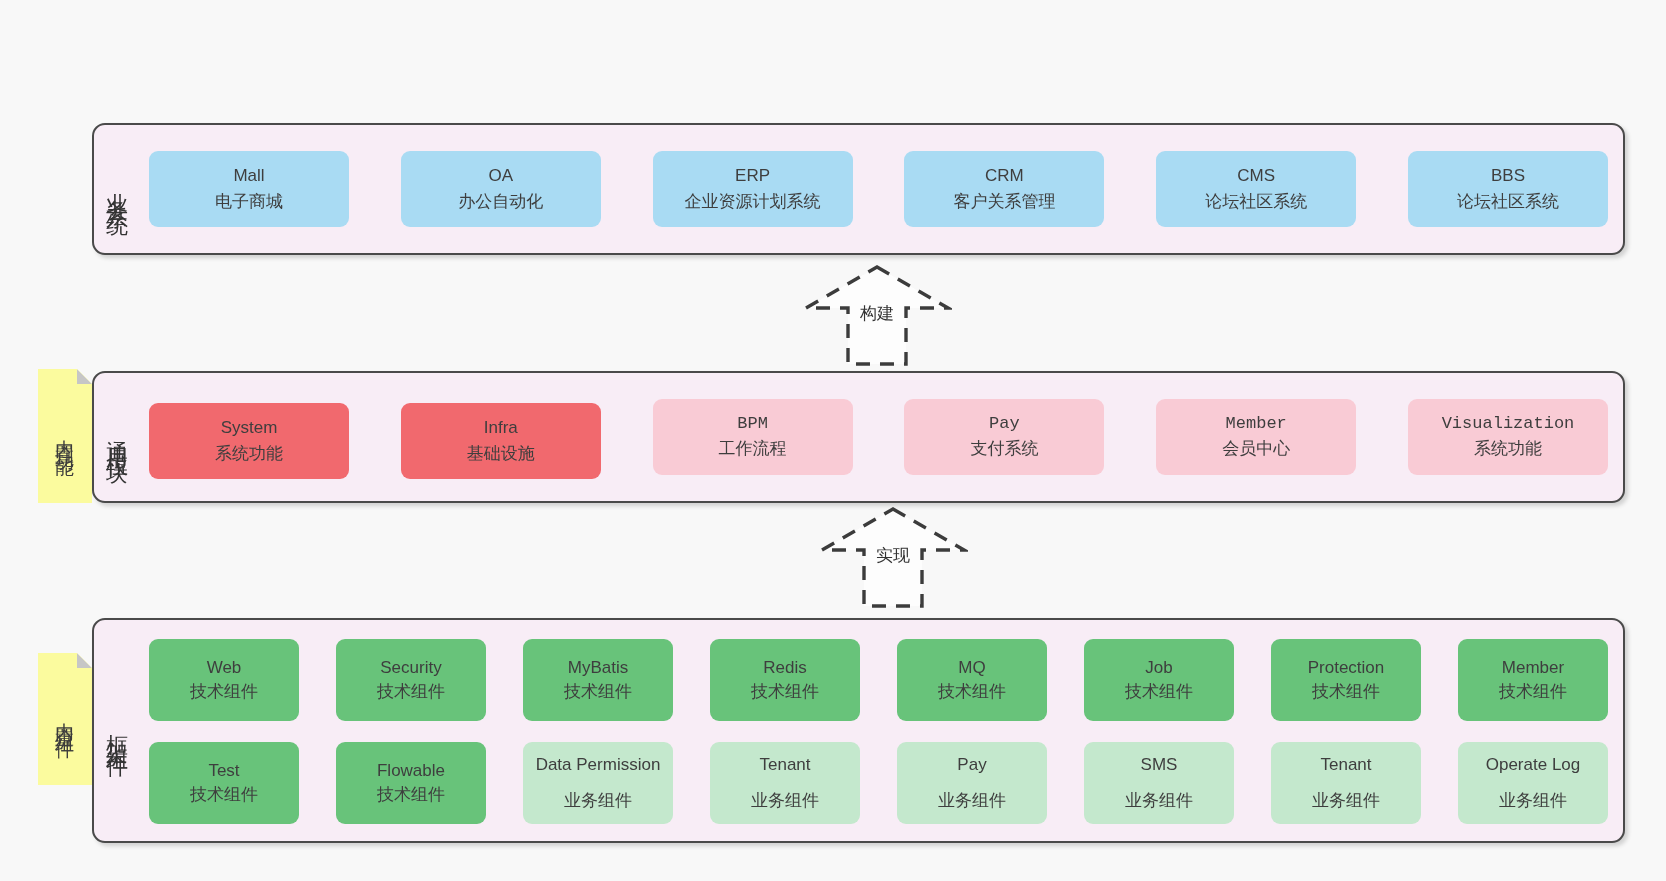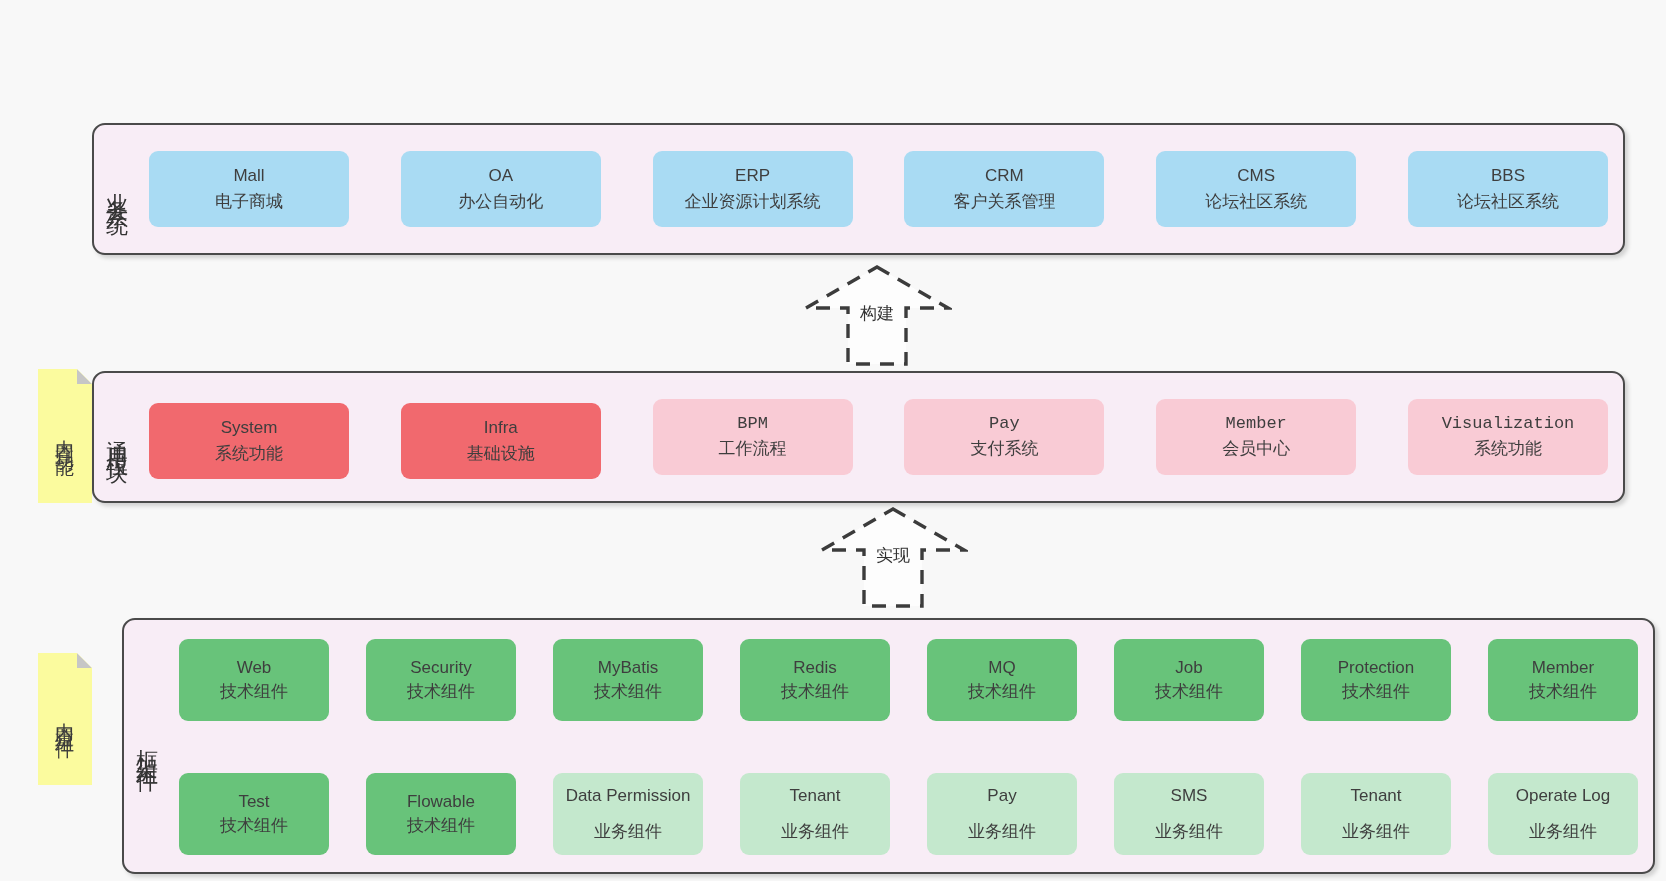--- a/index.html
+++ b/index.html
@@ -18,21 +18,21 @@
     position:absolute;
     left:92px; width:1533px;
     background:var(--layer-bg,#f8edf6);
     border:2px solid #4a4a4a;
     border-radius:13px;
     box-shadow:3px 3px 4px rgba(0,0,0,0.16);
     padding-left:32px;
   }
   .layer-business   { top:123px; height:132px; }
   .layer-modules    { top:371px; height:132px; }
-  .layer-components { top:618px; height:256px;margin-left:30px; }
+  .layer-components { top:618px; height:225px; }
 
   .side-label {
     position:absolute; left:12px; top:50%;
     transform:translateY(-50%);
     writing-mode:vertical-lr; text-orientation:upright;
     font-size:22px; letter-spacing:7px; color:#333;
     line-height:1;
   }
 
   .boxes {

